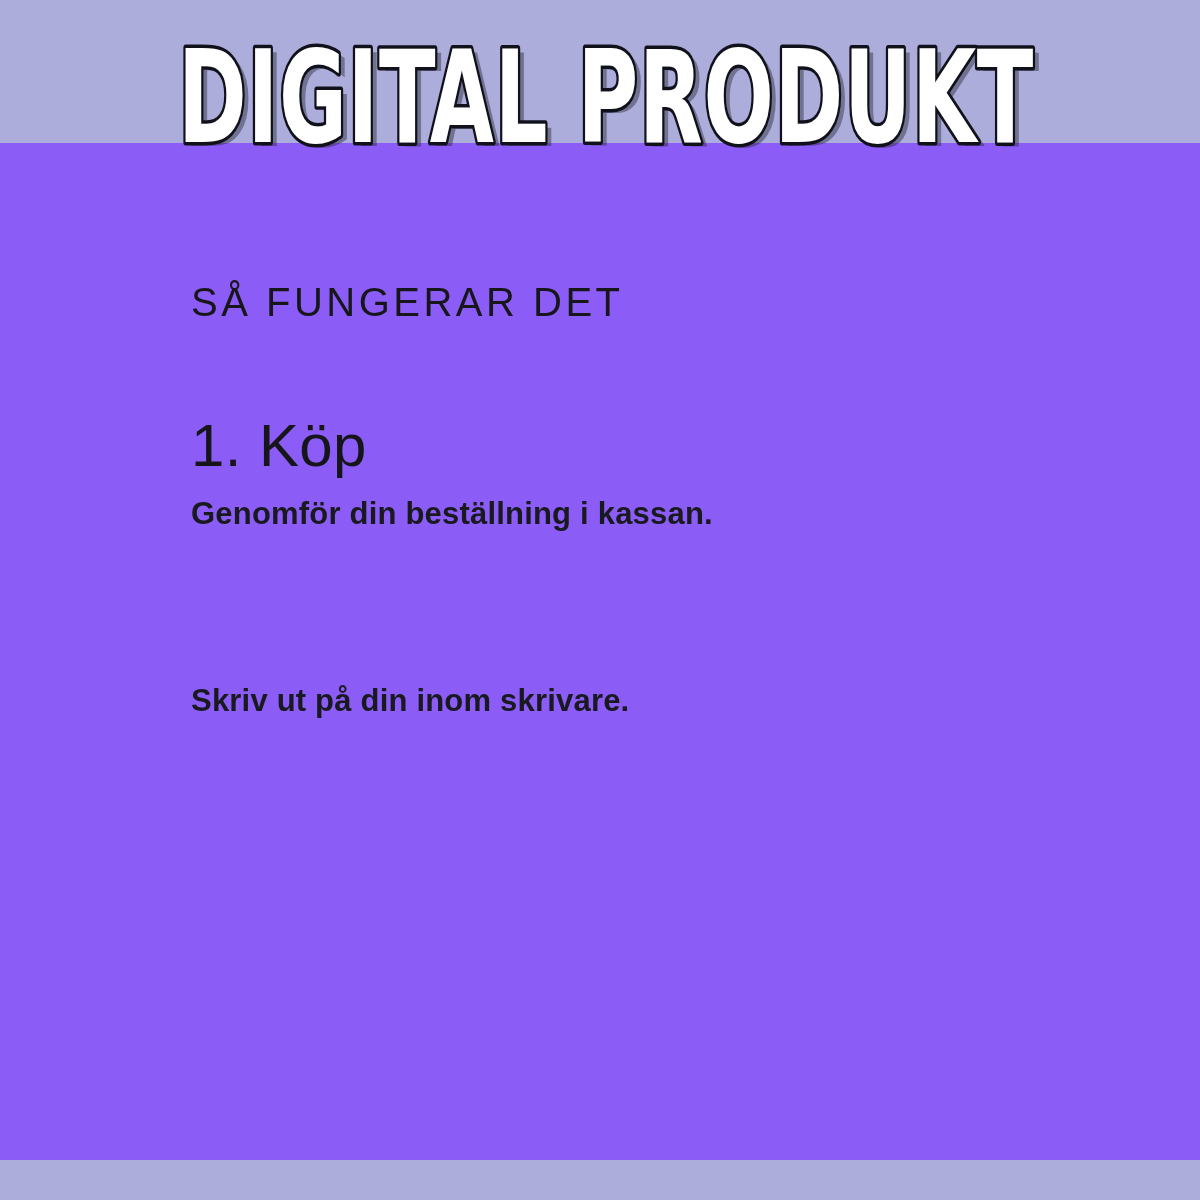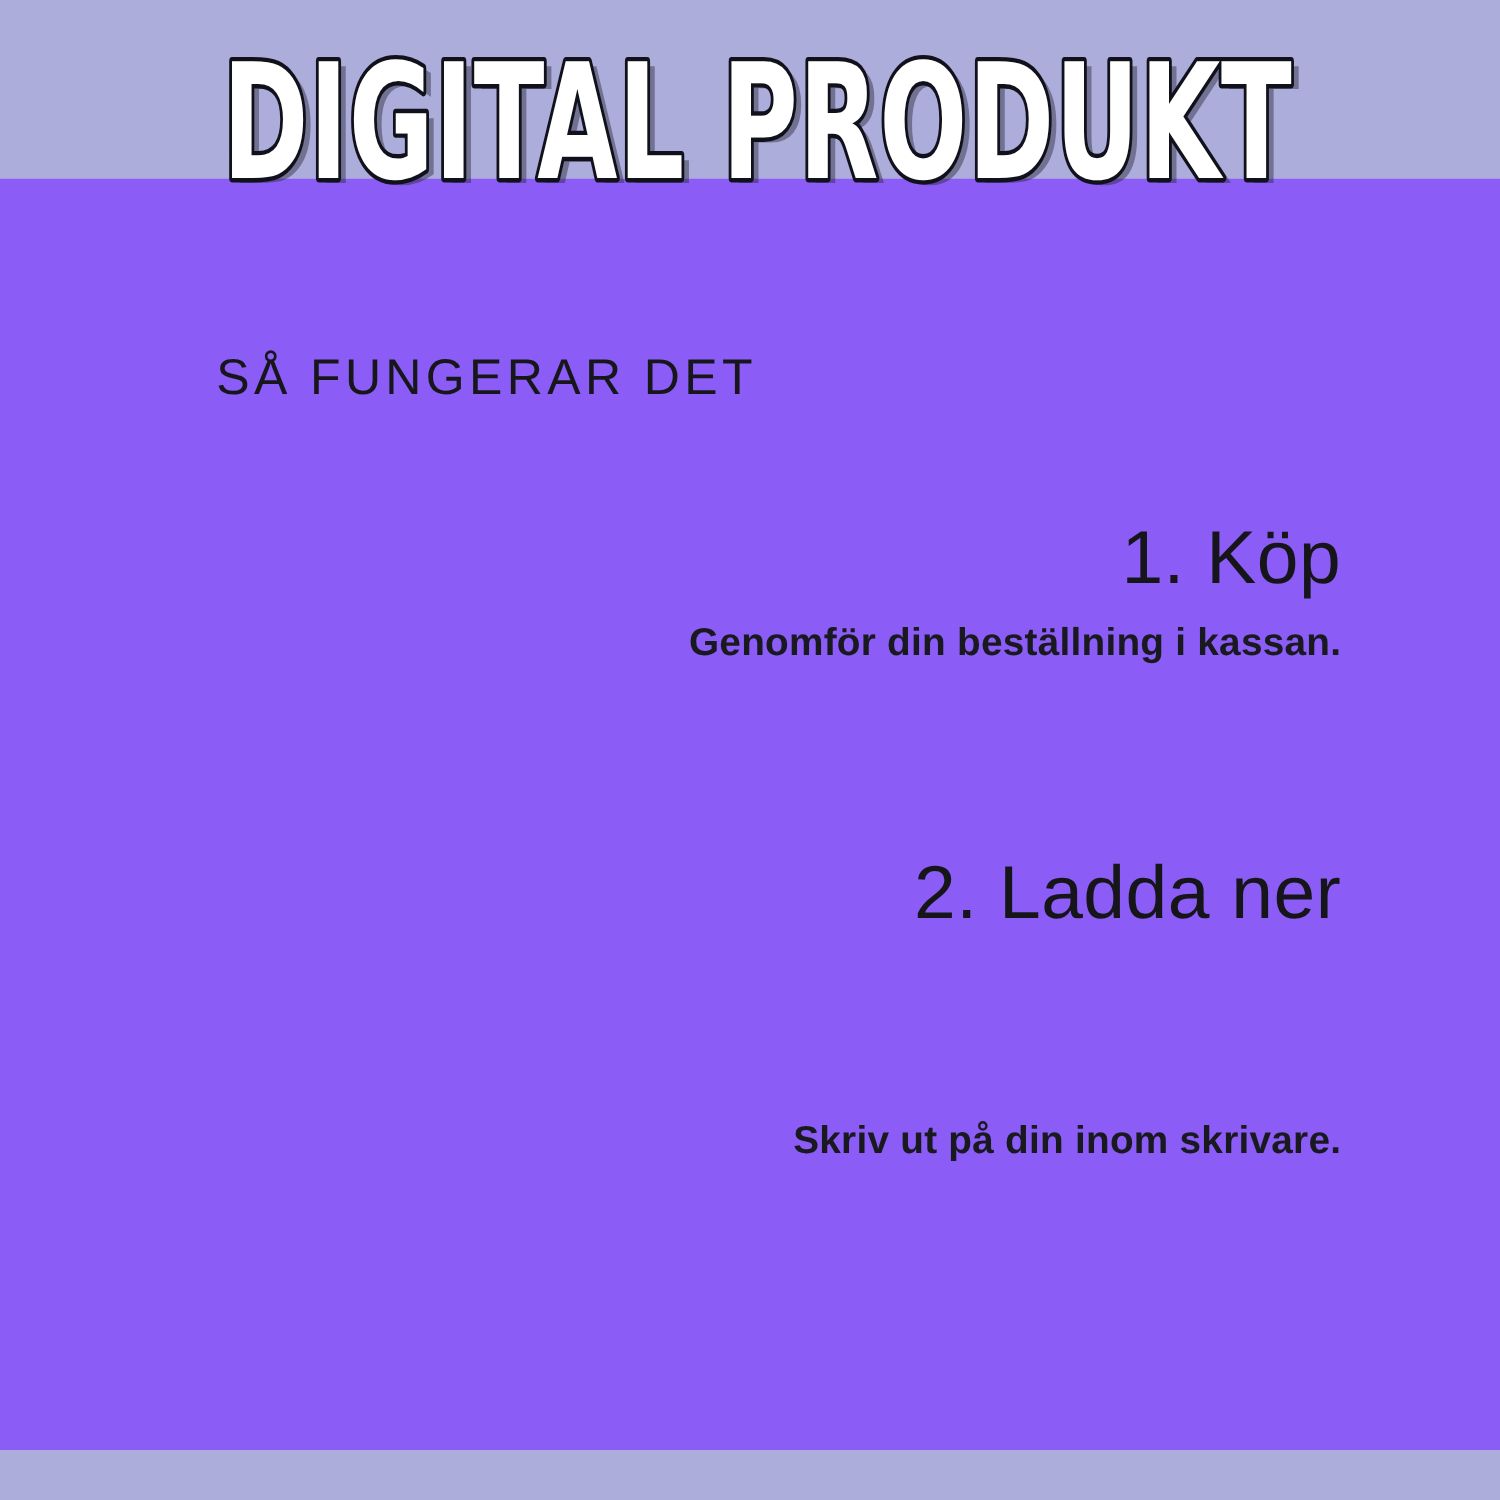--- a/index.html
+++ b/index.html
@@ -75,41 +75,40 @@
     font-weight: 700;
     font-size: 128px;
     letter-spacing: 1px;
     fill: #2a2a3a;
     opacity: 0.45;
   }
 
   
   .content {
     position: absolute;
-    left: 173px;
+    left: 191px;
     top: 282px;
     width: 900px;
   }
 
   .eyebrow {
     font-family: "Liberation Sans", sans-serif;
     font-weight: 400;
     font-size: 40px;
     letter-spacing: 3.5px;
     color: #17171b;
     line-height: 1;
     margin: 0 0 0 0;
     white-space: nowrap;
   }
 
   .steps {
     margin: 0;
     padding: 0;
     list-style: none;
-    text-align: right;
   }
 
   .step {
     margin: 0;
     padding: 0;
   }
   .step-1 { margin-top: 92px; }
   .step-2 { margin-top: 148px; }
   .step-3 { margin-top: 148px; }
 
@@ -154,21 +153,20 @@
     <p class="eyebrow">SÅ FUNGERAR DET</p>
 
     <ul class="steps">
 
       <li class="step step-1">
         <h2 class="step-title">1. Köp</h2>
         <p class="step-desc">Genomför din beställning i kassan.</p>
       </li>
 
       <li class="step step-2">
-        <h2 class="step-title">2. Ladda ner</h2>
       </li>
 
       <li class="step step-3">
         <p class="step-desc">Skriv ut på din inom skrivare.</p>
       </li>
 
     </ul>
   </div>
 
   <div class="band-bottom"></div>

